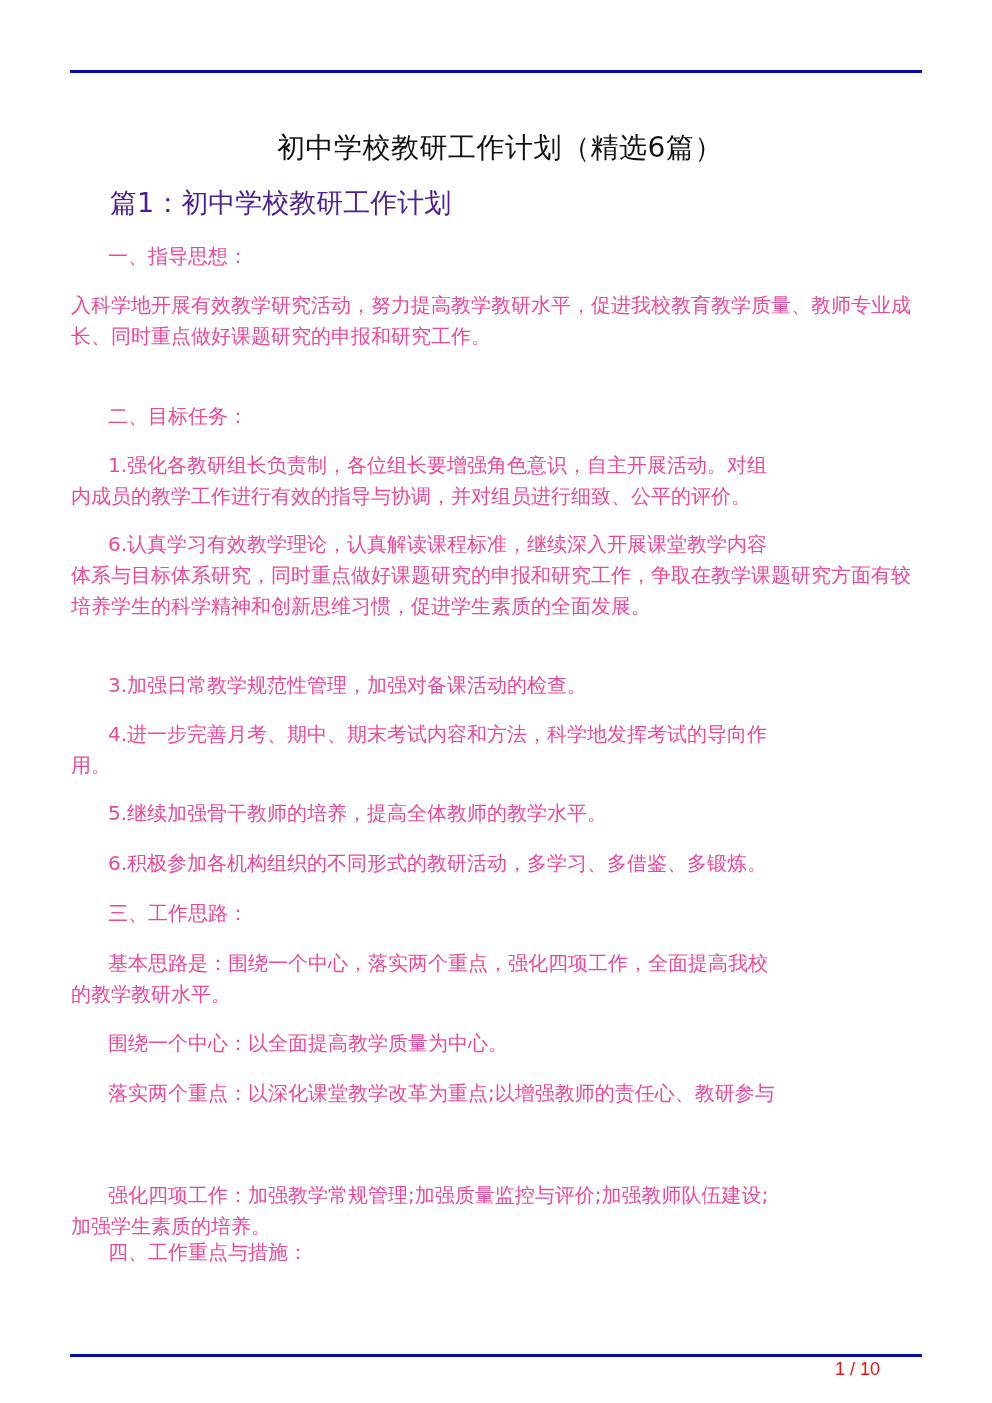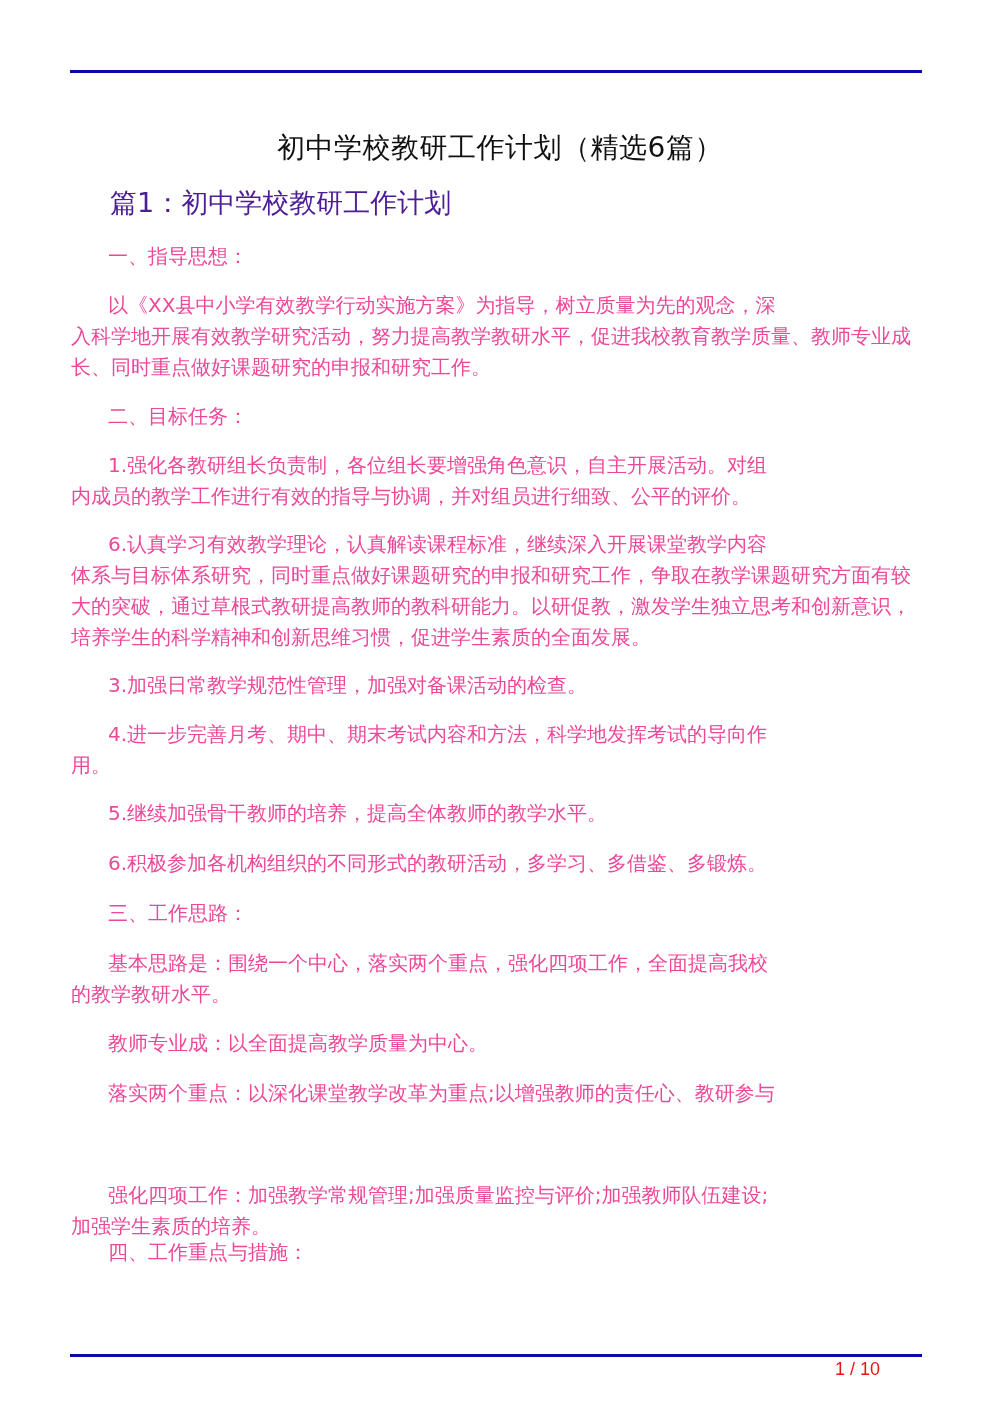--- a/index.html
+++ b/index.html
@@ -78,38 +78,36 @@
 
 <div class="doc-title">初中学校教研工作计划（精选6篇）</div>
 
 <div class="section-heading">篇1：初中学校教研工作计划</div>
 
 <div class="para" style="top:241px;">
   <span class="line first">一、指导思想：</span>
 </div>
 
 <div class="para" style="top:290px;">
-  <span class="line first">以《XX县中小学有效教学行动实施方案》为指导，树立质量为先的观念，深</span>
   <span class="line">入科学地开展有效教学研究活动，努力提高教学教研水平，促进我校教育教学质量、教师专业成</span>
   <span class="line">长、同时重点做好课题研究的申报和研究工作。</span>
 </div>
 
 <div class="para" style="top:401px;">
   <span class="line first">二、目标任务：</span>
 </div>
 
 <div class="para" style="top:450px;">
   <span class="line first">1.强化各教研组长负责制，各位组长要增强角色意识，自主开展活动。对组</span>
   <span class="line">内成员的教学工作进行有效的指导与协调，并对组员进行细致、公平的评价。</span>
 </div>
 
 <div class="para" style="top:529px;">
   <span class="line first">6.认真学习有效教学理论，认真解读课程标准，继续深入开展课堂教学内容</span>
   <span class="line">体系与目标体系研究，同时重点做好课题研究的申报和研究工作，争取在教学课题研究方面有较</span>
-  <span class="line">大的突破，通过草根式教研提高教师的教科研能力。以研促教，激发学生独立思考和创新意识，</span>
   <span class="line">培养学生的科学精神和创新思维习惯，促进学生素质的全面发展。</span>
 </div>
 
 <div class="para" style="top:670px;">
   <span class="line first">3.加强日常教学规范性管理，加强对备课活动的检查。</span>
 </div>
 
 <div class="para" style="top:719px;">
   <span class="line first">4.进一步完善月考、期中、期末考试内容和方法，科学地发挥考试的导向作</span>
   <span class="line">用。</span>
@@ -126,21 +124,21 @@
 <div class="para" style="top:898px;">
   <span class="line first">三、工作思路：</span>
 </div>
 
 <div class="para" style="top:948px;">
   <span class="line first">基本思路是：围绕一个中心，落实两个重点，强化四项工作，全面提高我校</span>
   <span class="line">的教学教研水平。</span>
 </div>
 
 <div class="para" style="top:1028px;">
-  <span class="line first">教师专业成：以全面提高教学质量为中心。</span>
+  <span class="line first">围绕一个中心：以全面提高教学质量为中心。</span>
 </div>
 
 <div class="para" style="top:1078px;">
   <span class="line first">落实两个重点：以深化课堂教学改革为重点;以增强教师的责任心、教研参与</span>
 </div>
 
 <div class="para" style="top:1180px;">
   <span class="line first">强化四项工作：加强教学常规管理;加强质量监控与评价;加强教师队伍建设;</span>
   <span class="line">加强学生素质的培养。</span>
 </div>

